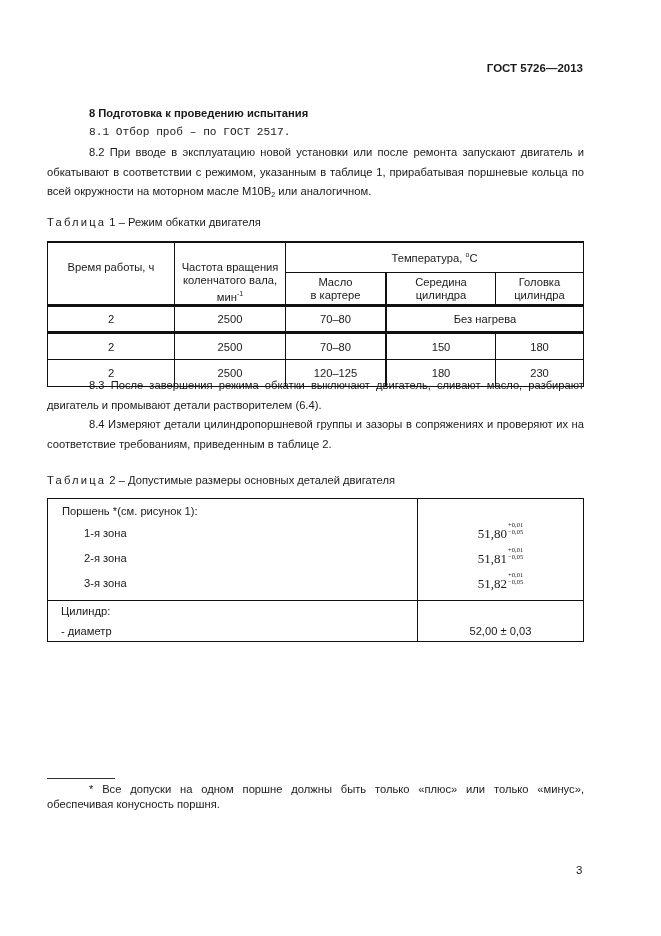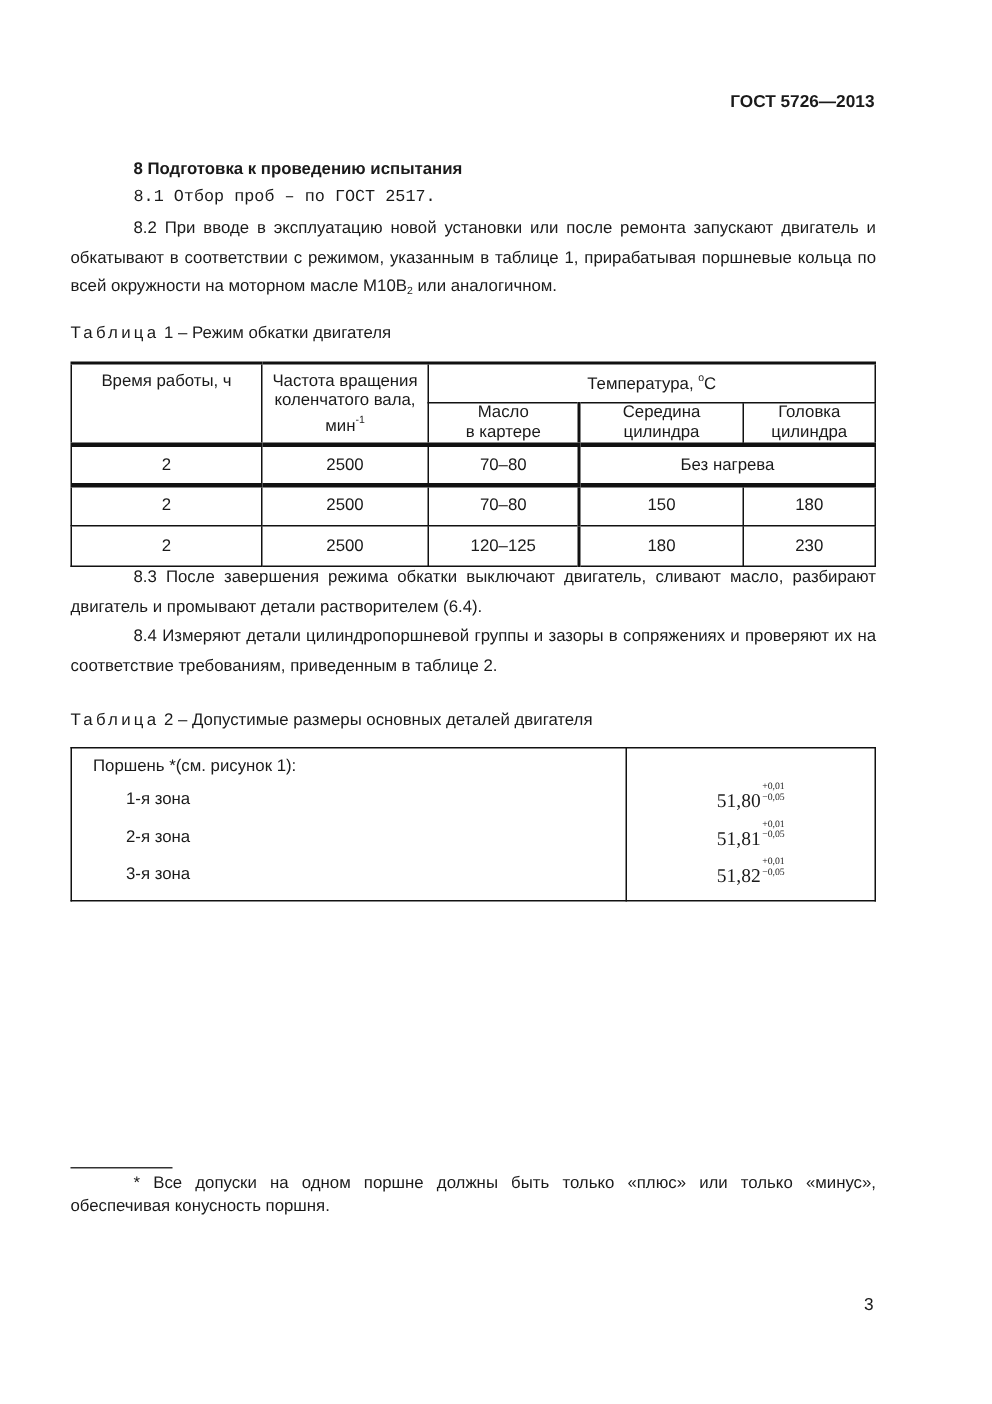--- a/index.html
+++ b/index.html
@@ -16,21 +16,21 @@
 
   table { border-collapse: collapse; position: absolute; font-size: 11.2px; }
   td { padding: 0; vertical-align: middle; }
 
   
   #t1 { left: 47px; top: 241px; width: 537px; }
   #t1 td { border: 1px solid #111; text-align: center; }
   #t1 .thick-top { border-top: 3px solid #111; }
   #t1 .thick-right { border-right: 2px solid #111; }
   #t1 .outer-top { border-top: 2px solid #111; }
-  #t1 .hdr-l { vertical-align: top; padding-top: 5px; line-height: 13px; }
+  #t1 .hdr-l { vertical-align: top; padding-top: 18px; line-height: 13px; }
 
   
   #t2 { left: 47px; top: 498px; width: 537px; }
   #t2 td { border: 1.5px solid #111; }
   #t2 .c1 { width: 355px; padding-left: 14px; text-align: left; }
   #t2 .c2 { text-align: center; }
   #t2 .thick-bottom { border-bottom: 2.5px solid #111; }
   .line { height: 25px; line-height: 25px; }
   .line2 { height: 20px; line-height: 20px; }
   .ind { padding-left: 22px; }
@@ -121,19 +121,29 @@
             </span></div>
       <div class="line"><span class="tol">
               <span>51,82</span>
               <span class="sc">
                 <span>+0,01</span>
                 <span>−0,05</span>
               </span>
             </span></div>
     </td>
   </tr>
+  <tr>
+    <td class="c1" style="padding-left:13px;">
+      <div class="line2">Цилиндр:</div>
+      <div class="line2">- диаметр</div>
+    </td>
+    <td class="c2">
+      <div class="line2"></div>
+      <div class="line2">52,00 ± 0,03</div>
+    </td>
+  </tr>
 </tbody>
   </table>
 
 <div class="abs fn-line"></div>
 <div class="abs fn indent justify">* Все допуски на одном поршне должны быть только «плюс» или только «минус», обеспечивая конусность поршня.</div>
 
 <div class="abs pagenum">3</div>
 
 </body></html>

